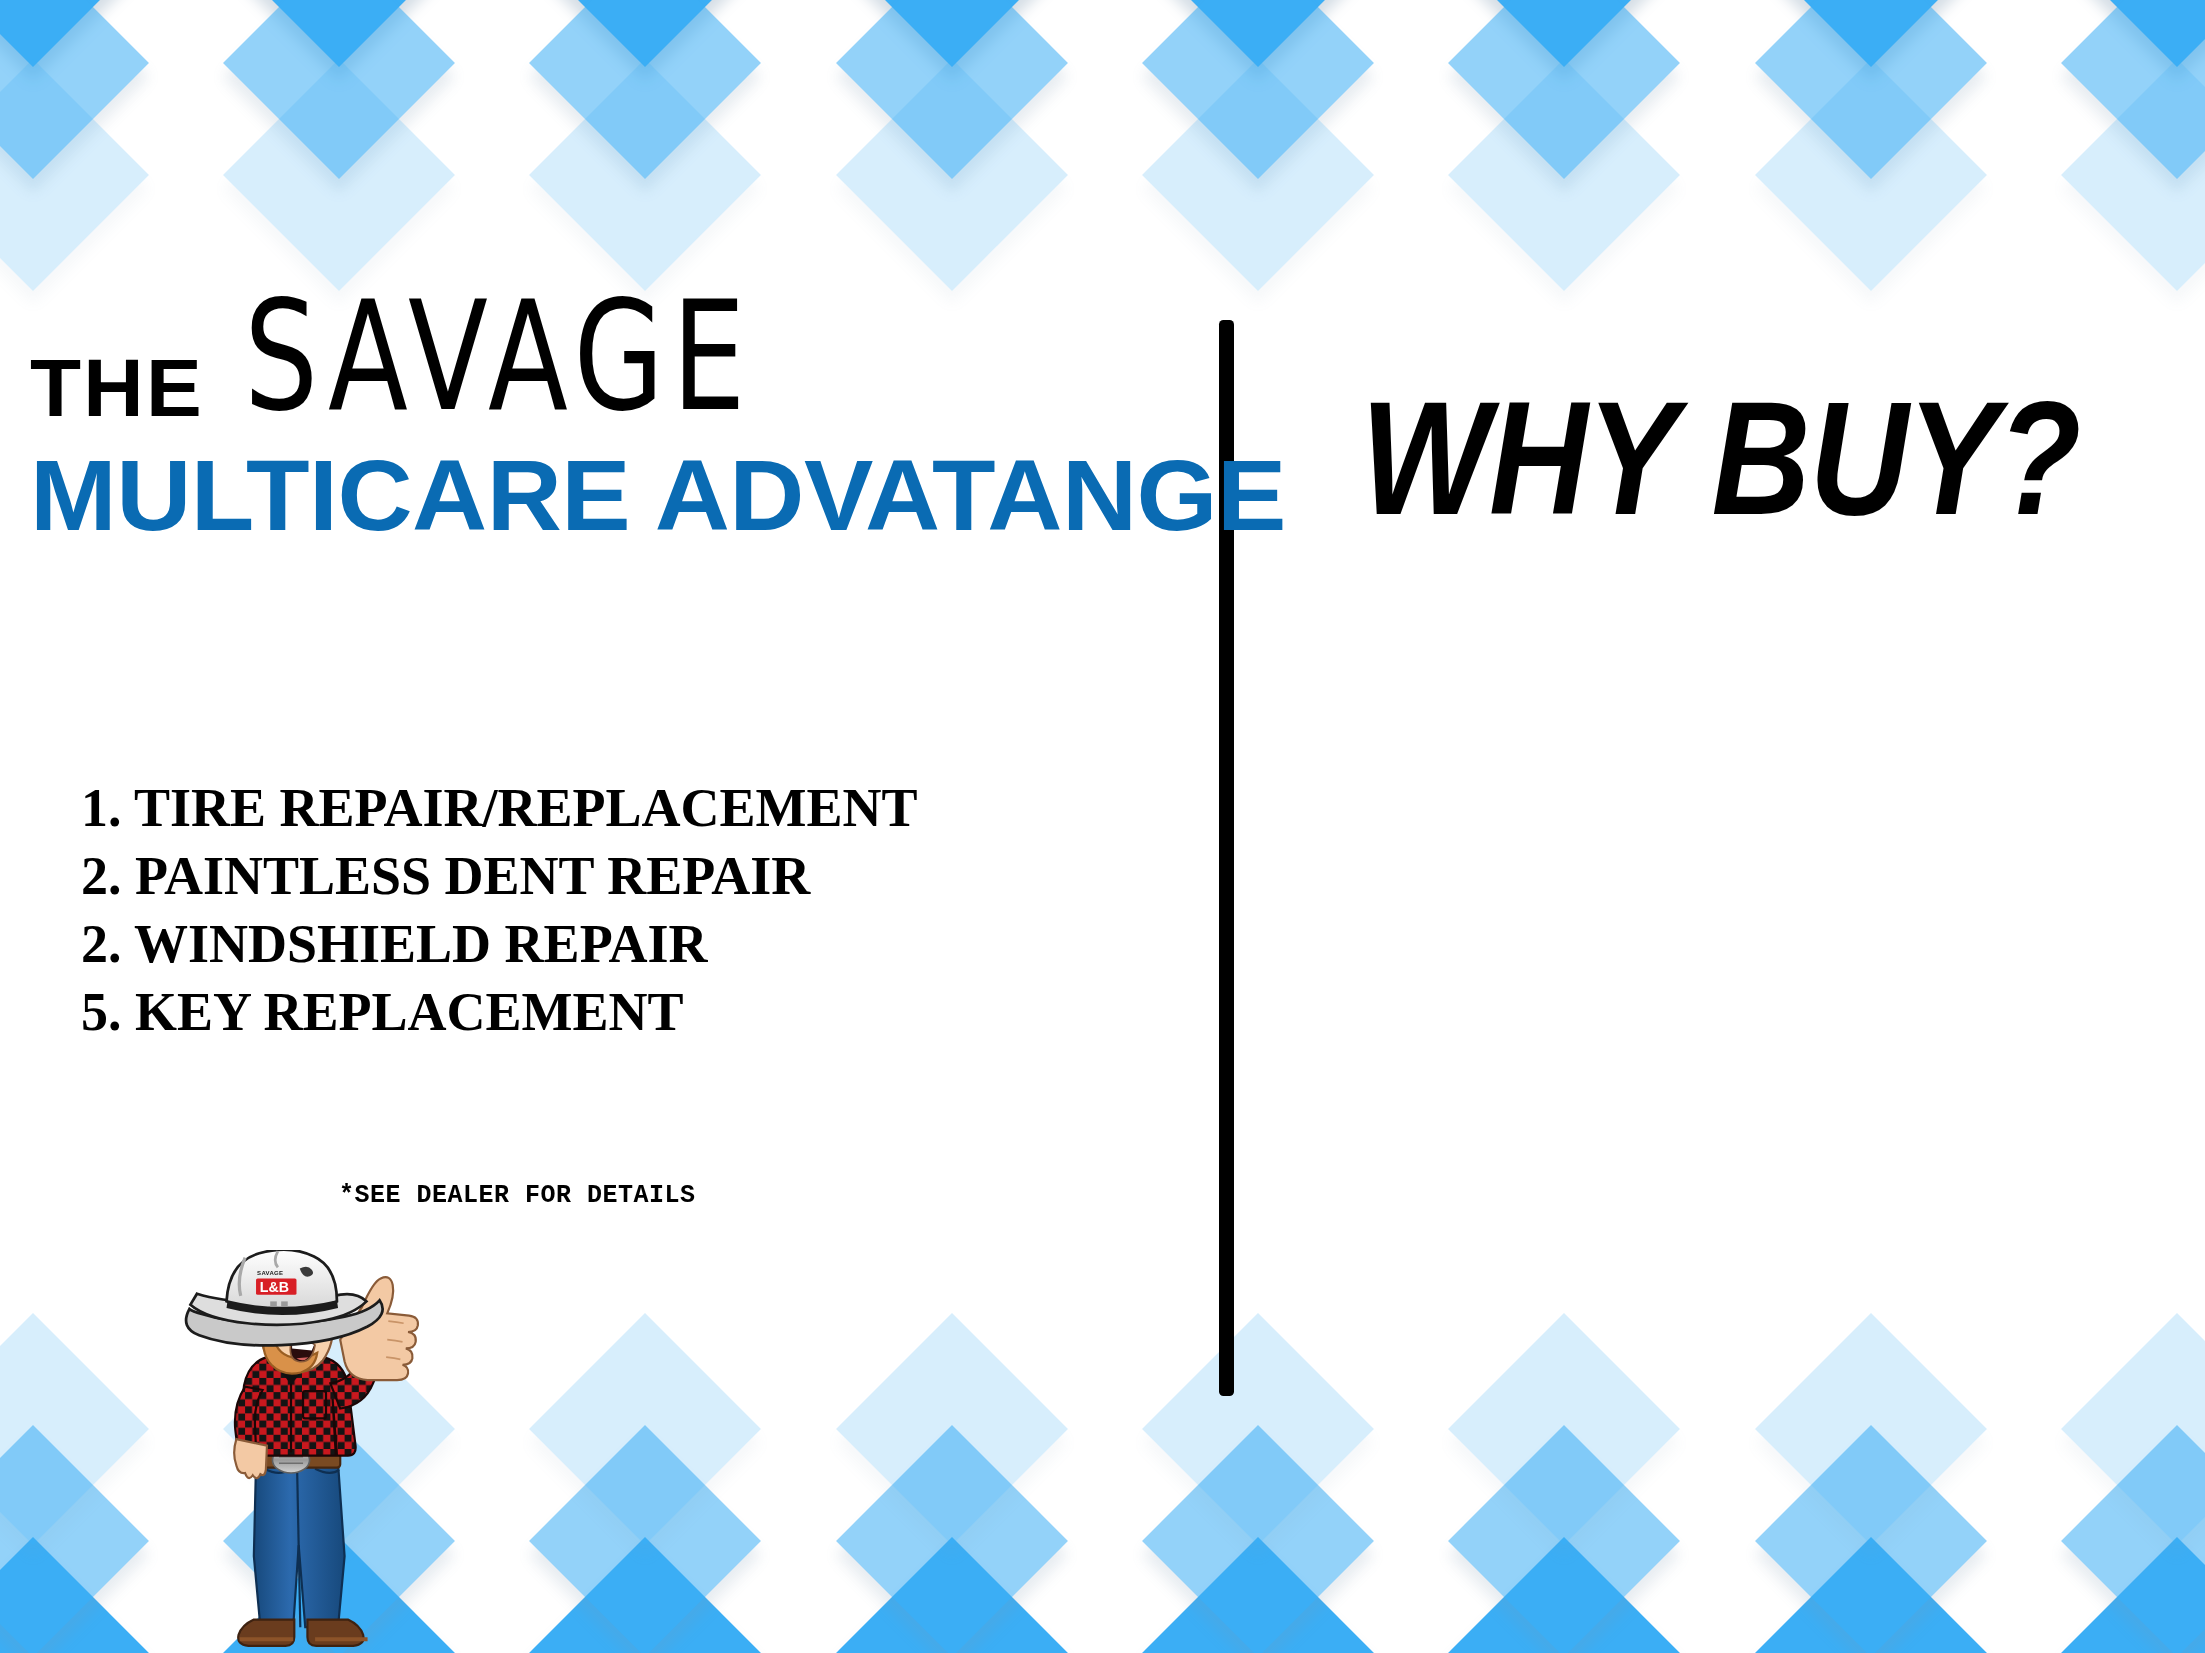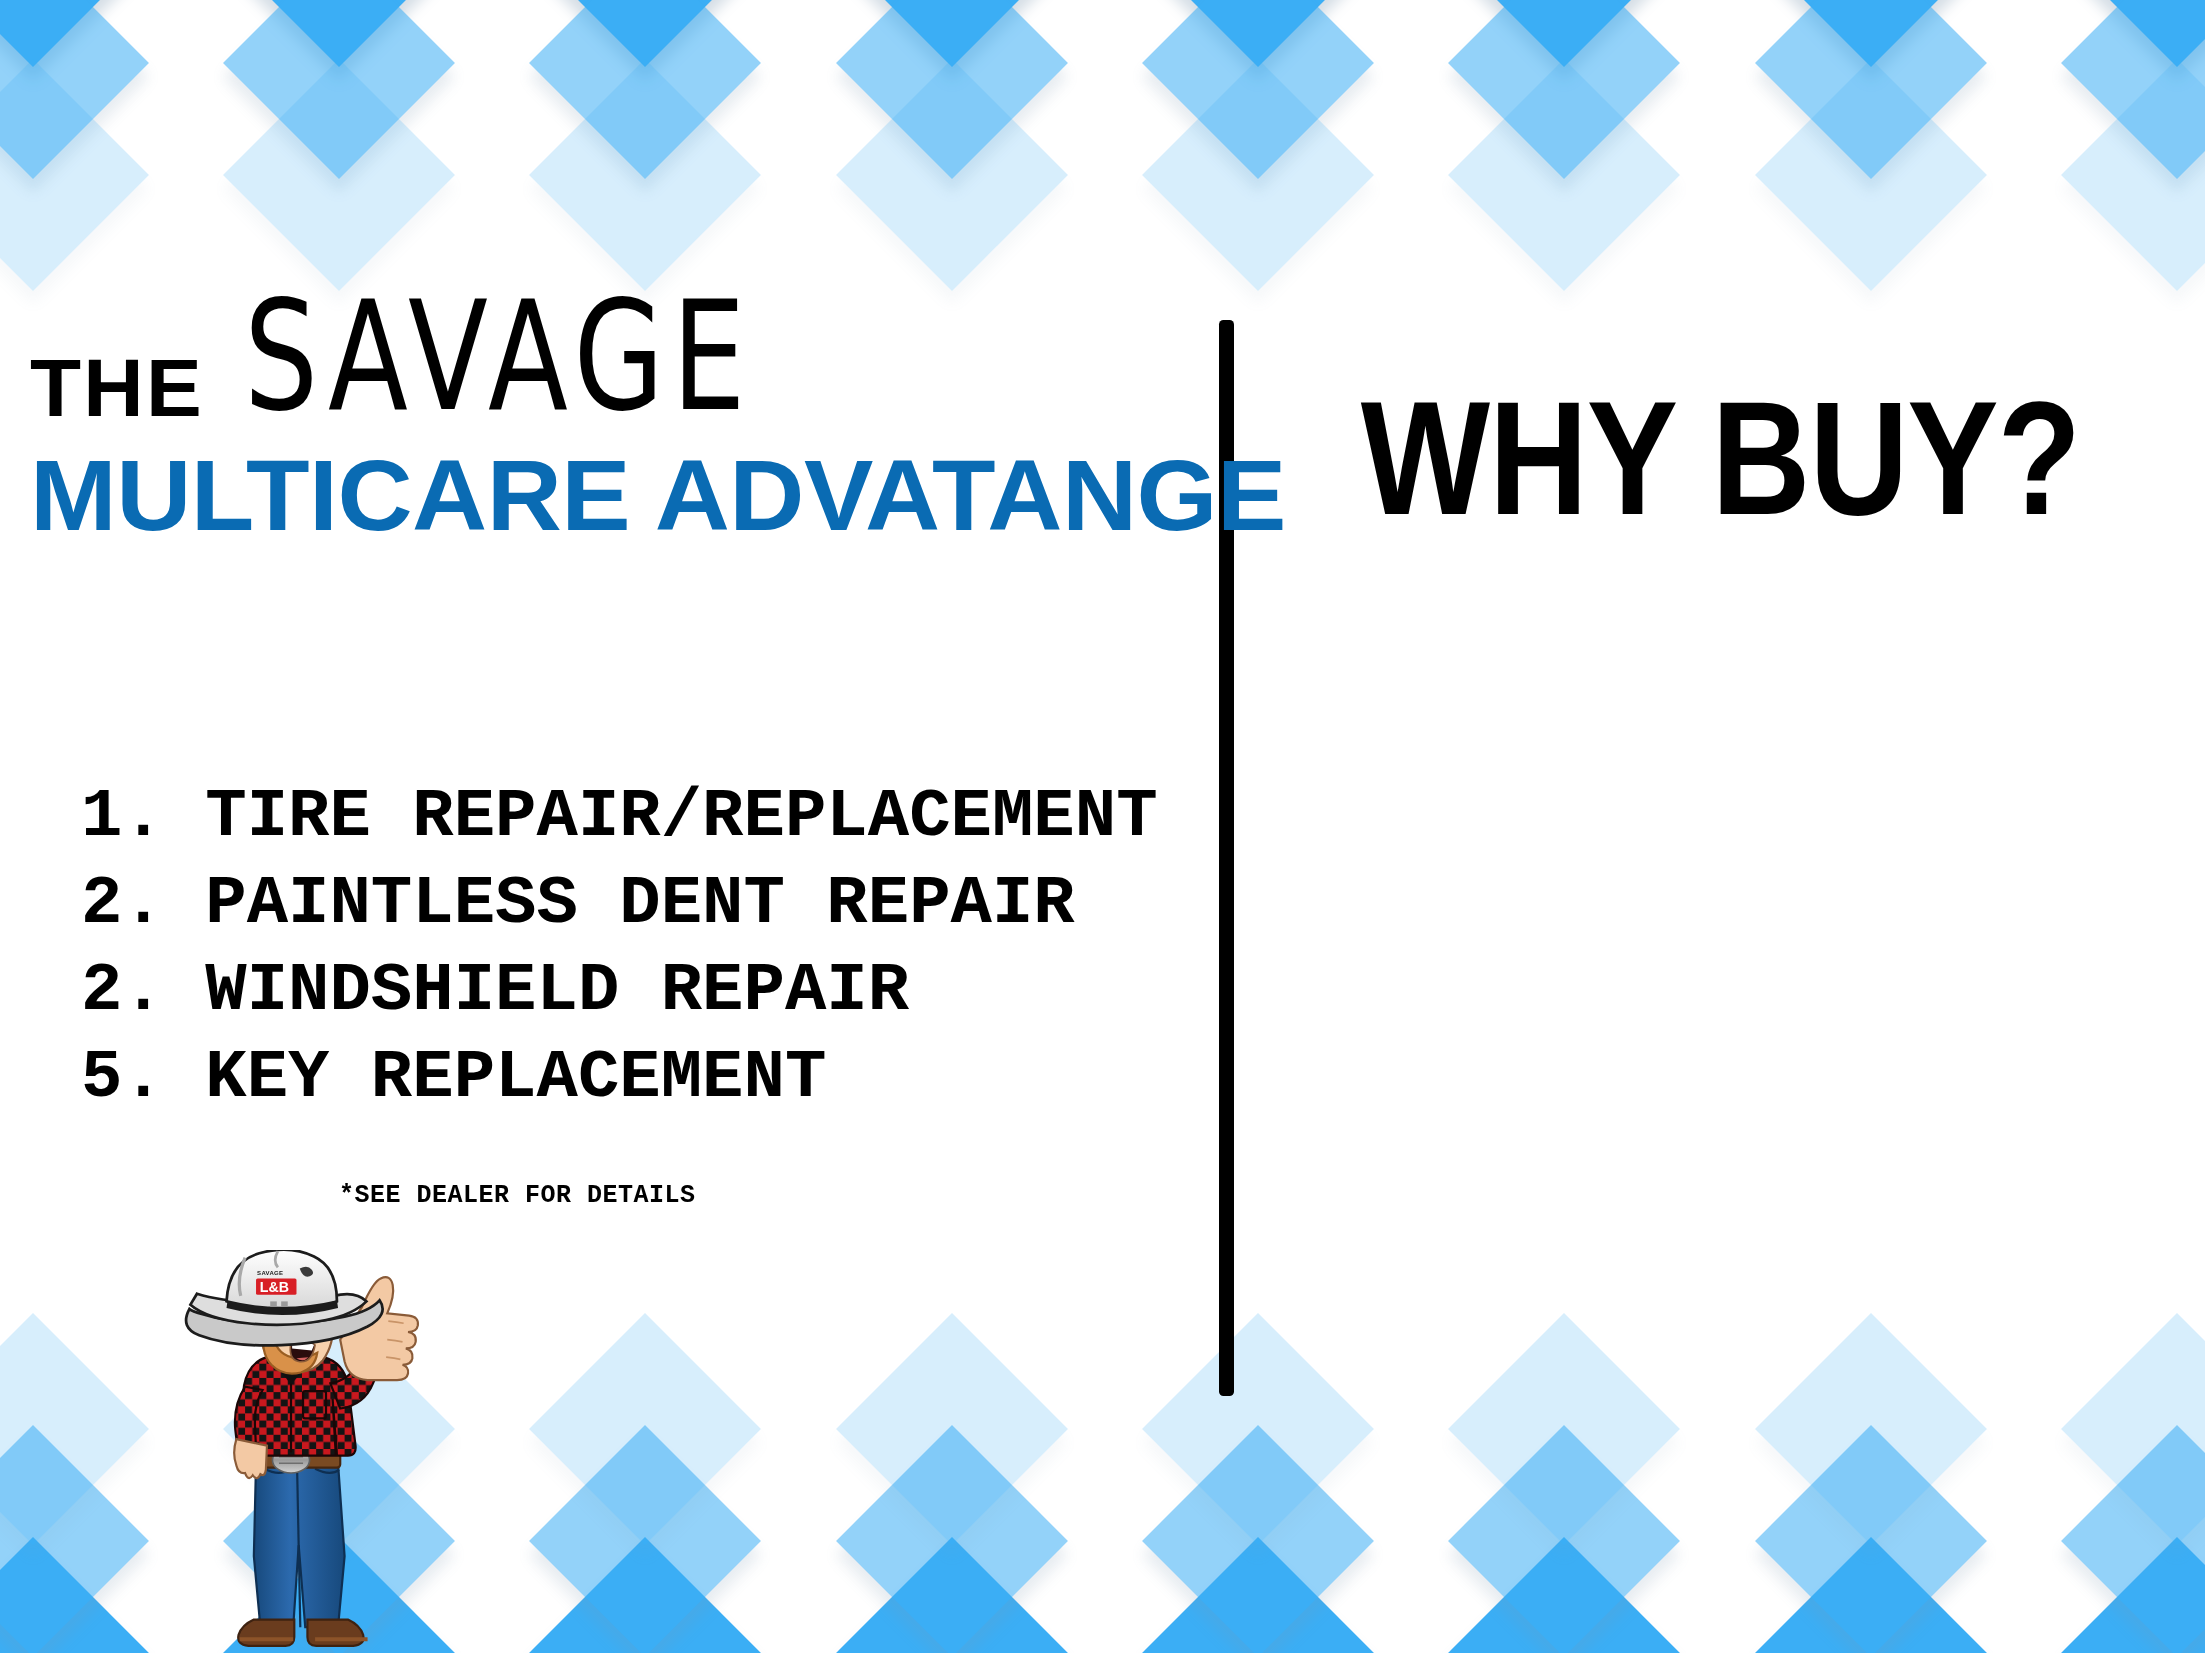--- a/index.html
+++ b/index.html
@@ -116,23 +116,23 @@
   #service-list {
     position: absolute;
     left: 81px;
     top: 774px;
     width: 1094px;
     list-style: none;
     margin: 0;
     padding: 0;
   }
   #service-list li {
-    font-family: Liberation Mono, monospace;
-    font-weight: bold;
-    font-size: 69px;
+    font-family: Liberation Serif, serif;
+    font-weight: bold;
+    font-size: 54px;
     line-height: 1.26;
     letter-spacing: 0px;
     color: #000000;
     white-space: nowrap;
     transform: scaleX(1.0);
     transform-origin: left center;
   }
 
   #disclaimer {
     position: absolute;
@@ -146,20 +146,21 @@
     white-space: nowrap;
   }
 
   
   #right-panel {
     position: absolute;
     left: 1236px;
     top: 0;
     width: 969px;
     height: 1224px;
+    font-style: italic;
   }
   #why-buy {
     position: absolute;
     left: 0;
     top: 377px;
     width: 969px;
     text-align: center;
     font-family: "Liberation Sans Narrow", "Liberation Sans", sans-serif;
     font-weight: bold;
     font-size: 137px;

